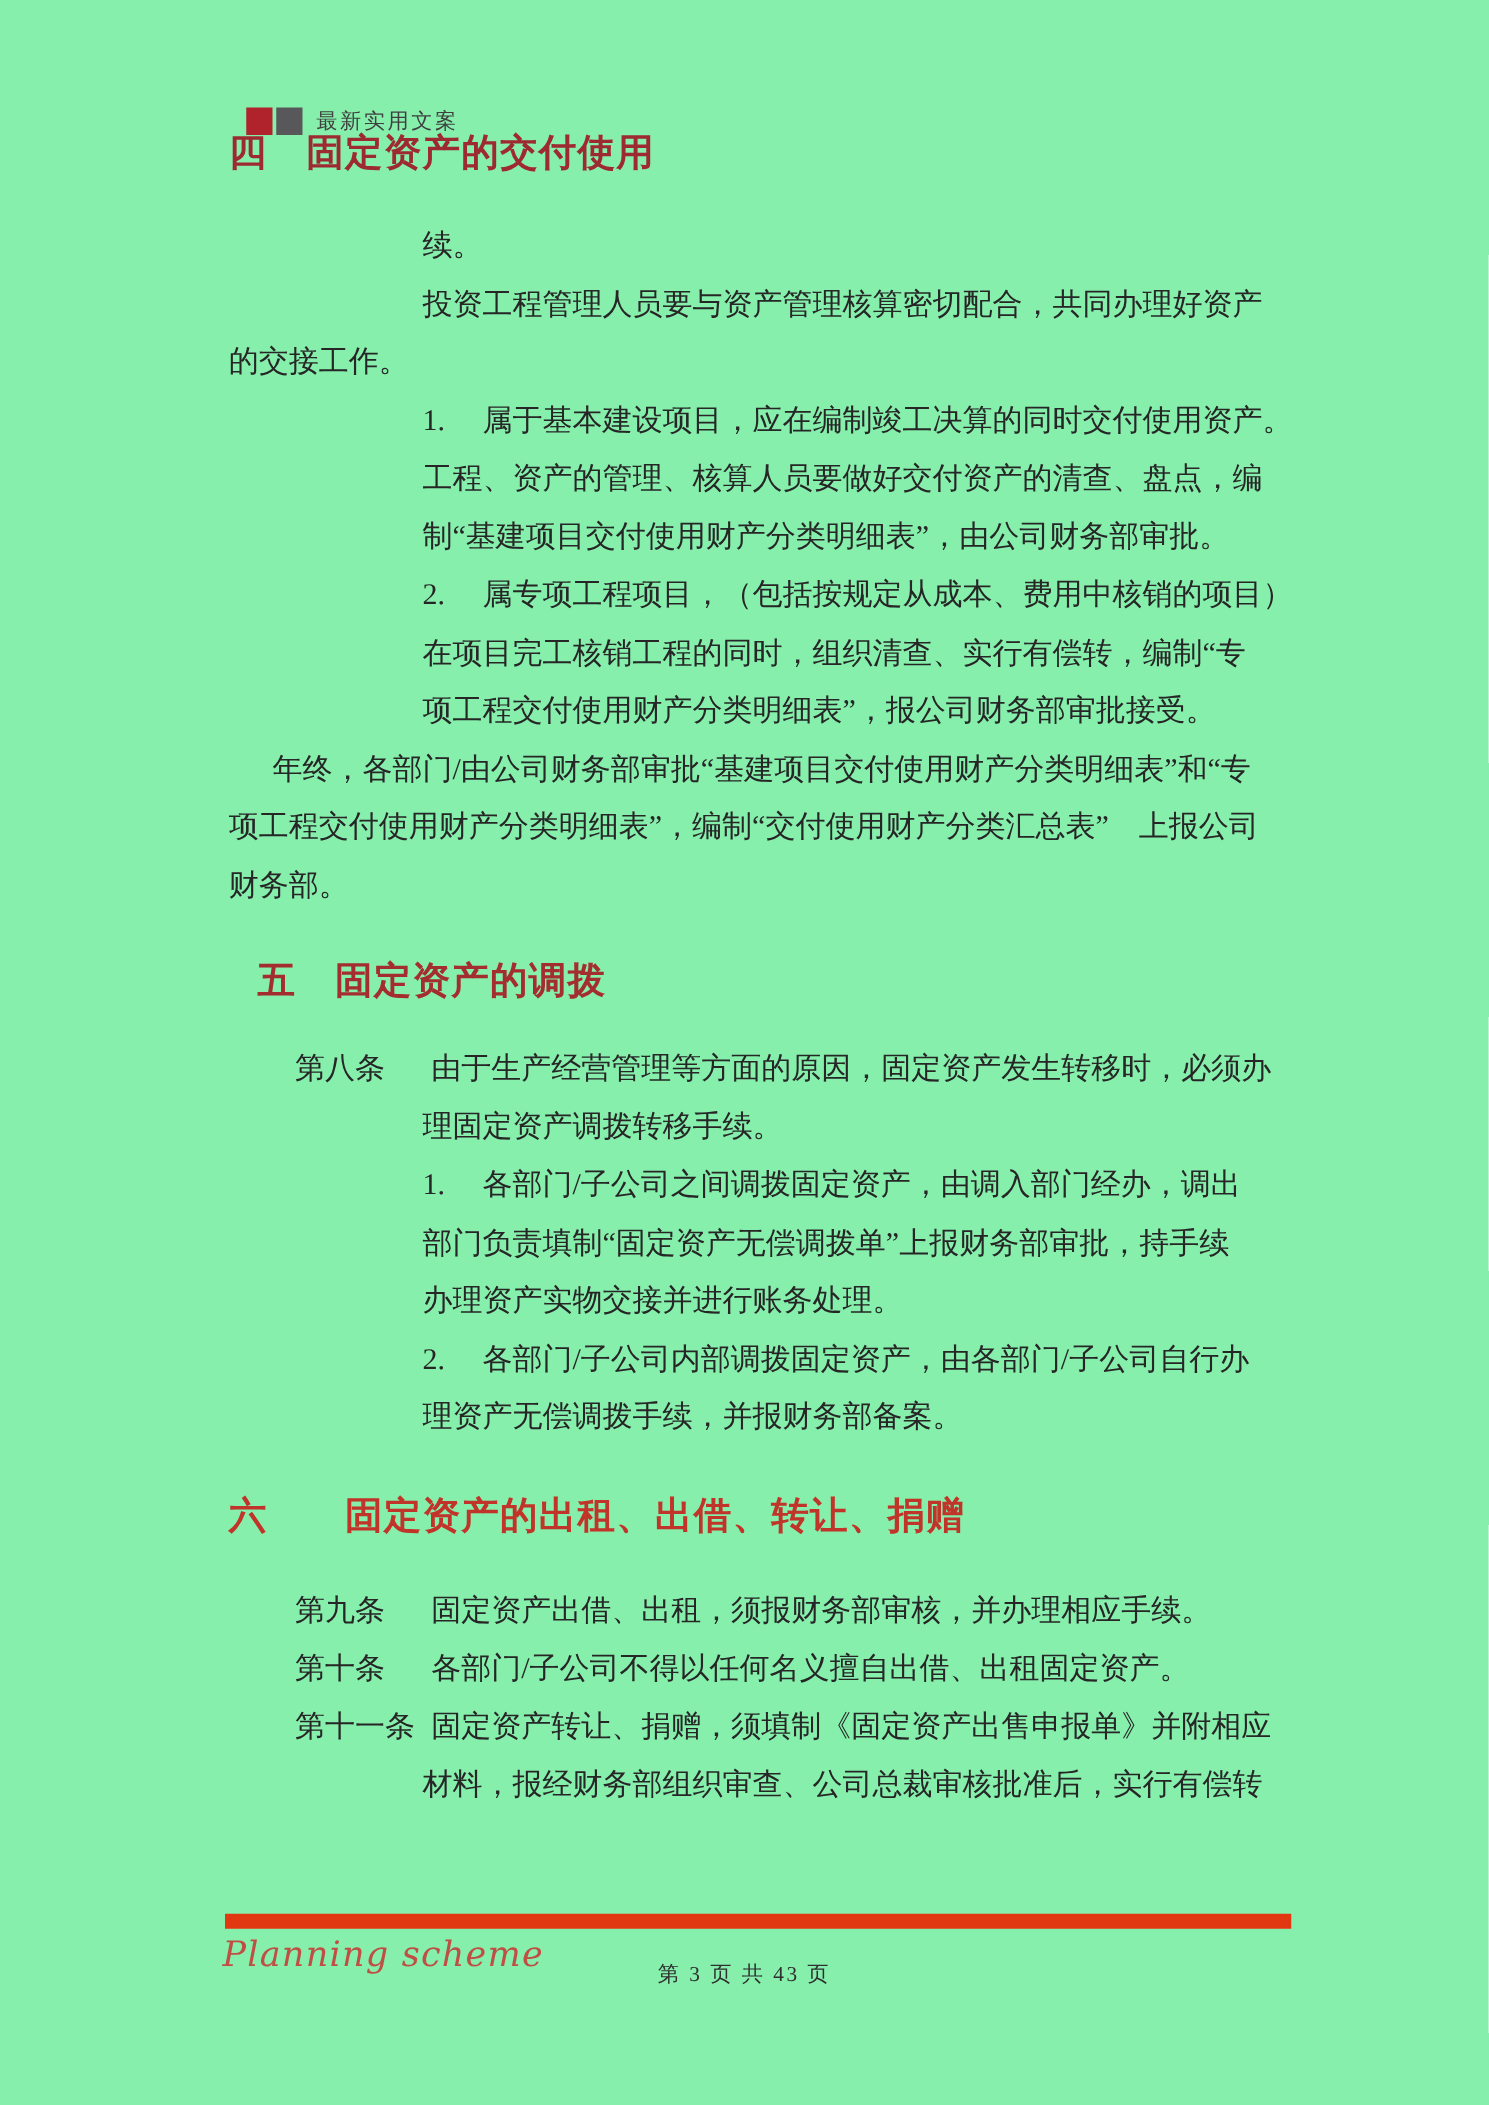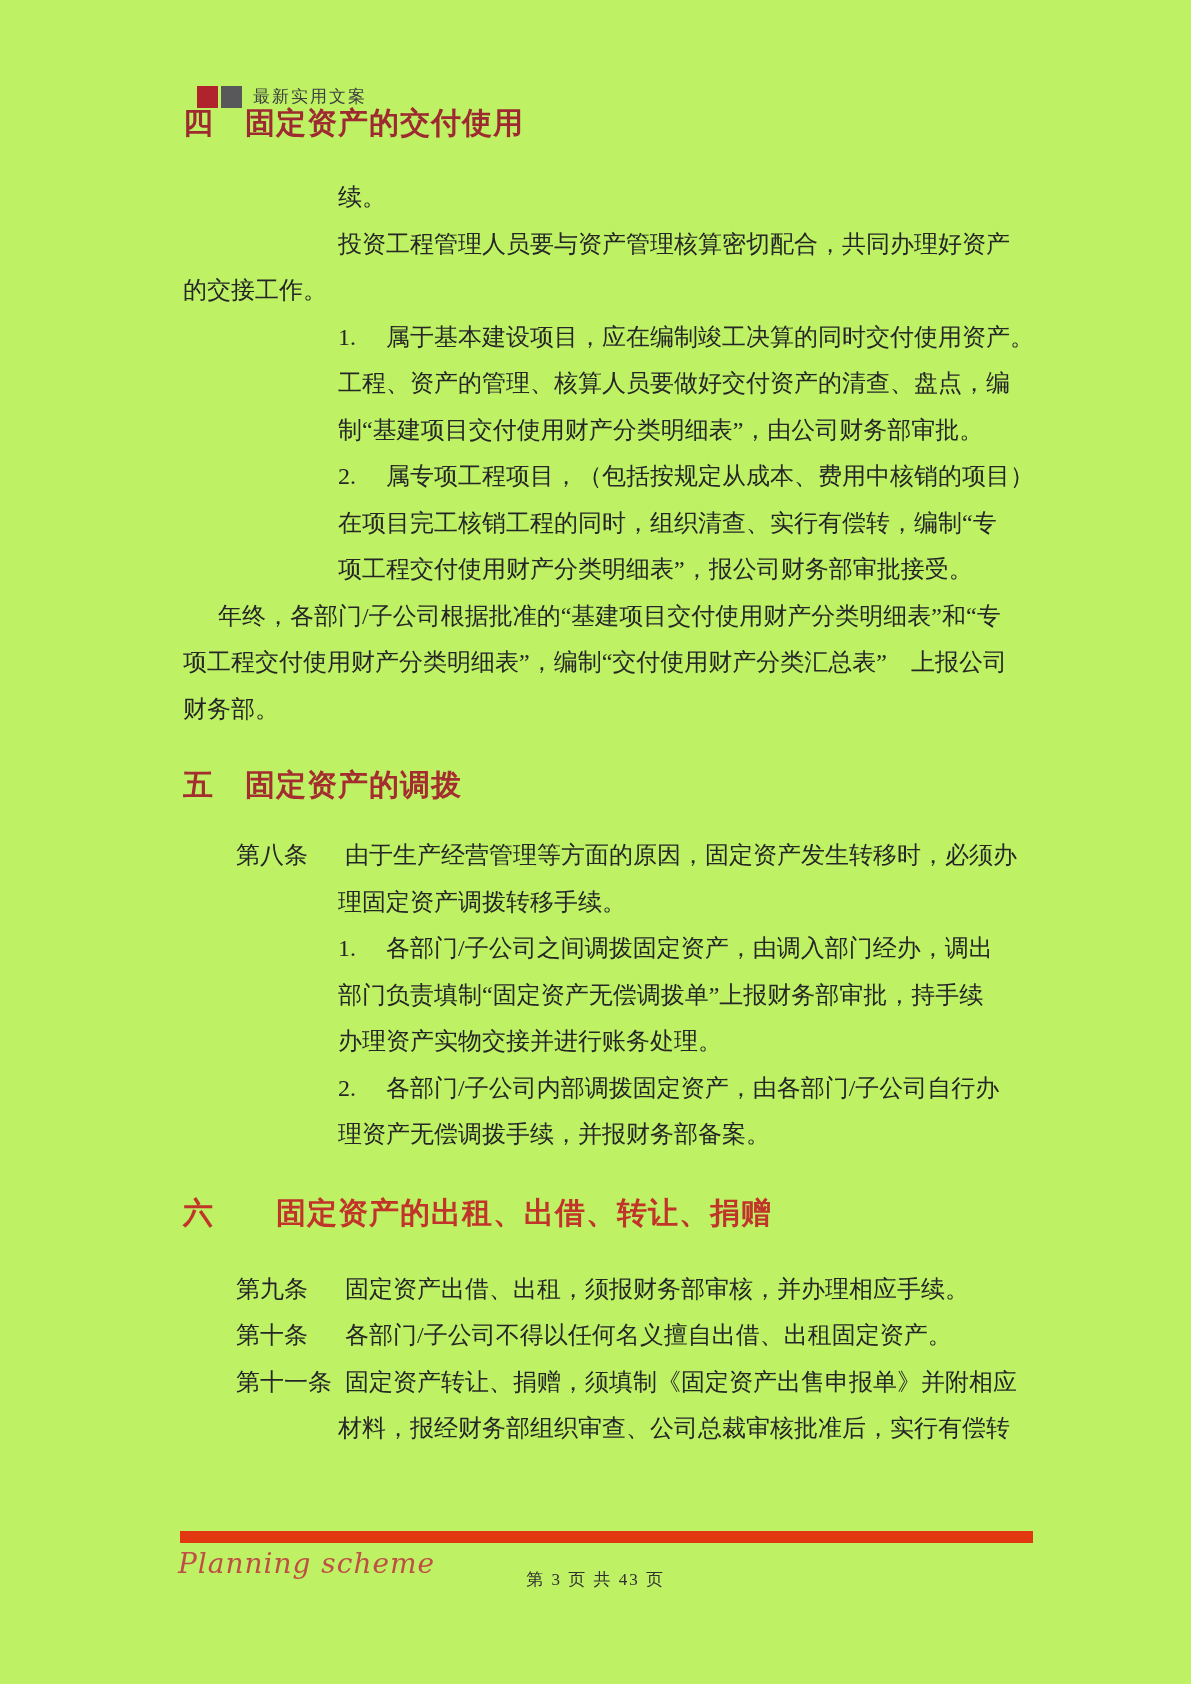--- a/index.html
+++ b/index.html
@@ -1,20 +1,20 @@
 <!DOCTYPE html>
 <html><head>
 <meta charset="utf-8">
 <style>
   html,body{margin:0;padding:0;background:#ffffff;}
   .page{
     position:relative;
     width:1191px;
     height:1684px;
-    background:#bef264;
+    background:#86efac;
     overflow:hidden;
     font-family:"Liberation Serif","DejaVu Serif",serif;
     color:#262626;
   }
   
   .logo-row{
     position:absolute;
     left:197px; top:85px;
     display:flex; align-items:center;
   }
@@ -35,21 +35,21 @@
     width:1008px;
   }
   .sec-heading{
     font-size:30px;
     font-weight:700;
     line-height:30px;
     white-space:pre;
     letter-spacing:1px;
   }
   .h-sec4{margin-top:108px;}   
-  .h-sec5{margin-top:38px;}
+  .h-sec5{margin-top:38px;margin-left:23px;}
   .h-sec6{margin-top:40px;}
   .lines{display:block;}
   .lines-sec4{margin-top:36px;}
   .lines-sec5{margin-top:32px;}
   .lines-sec6{margin-top:38px;}
   .ln{
     font-size:24px;
     line-height:46.5px;
     min-height:46.5px;
     white-space:pre-wrap;
@@ -103,21 +103,21 @@
     <div class="lines lines-sec4">
       <div class="ln ln--body">续。</div>
       <div class="ln ln--body">投资工程管理人员要与资产管理核算密切配合，共同办理好资产</div>
       <div class="ln ln--flush">的交接工作。</div>
       <div class="ln ln--body">1.　 属于基本建设项目，应在编制竣工决算的同时交付使用资产。</div>
       <div class="ln ln--body">工程、资产的管理、核算人员要做好交付资产的清查、盘点，编</div>
       <div class="ln ln--body">制“基建项目交付使用财产分类明细表”，由公司财务部审批。</div>
       <div class="ln ln--body">2.　 属专项工程项目，（包括按规定从成本、费用中核销的项目）</div>
       <div class="ln ln--body">在项目完工核销工程的同时，组织清查、实行有偿转，编制“专</div>
       <div class="ln ln--body">项工程交付使用财产分类明细表”，报公司财务部审批接受。</div>
-      <div class="ln ln--hang">年终，各部门/子公司根据批准的“基建项目交付使用财产分类明细表”和“专</div>
+      <div class="ln ln--hang">年终，各部门/由公司财务部审批“基建项目交付使用财产分类明细表”和“专</div>
       <div class="ln ln--flush">项工程交付使用财产分类明细表”，编制“交付使用财产分类汇总表”　上报公司</div>
       <div class="ln ln--flush">财务部。</div>
     </div>
 
     <div class="sec-heading h-sec5" style="color: rgb(164, 46, 47);">五　固定资产的调拨</div>
     <div class="lines lines-sec5">
       <div class="ln ln--article">
         <span class="ln-label">第八条</span><span class="ln-text">由于生产经营管理等方面的原因，固定资产发生转移时，必须办</span>
       </div>
       <div class="ln ln--body">理固定资产调拨转移手续。</div>

